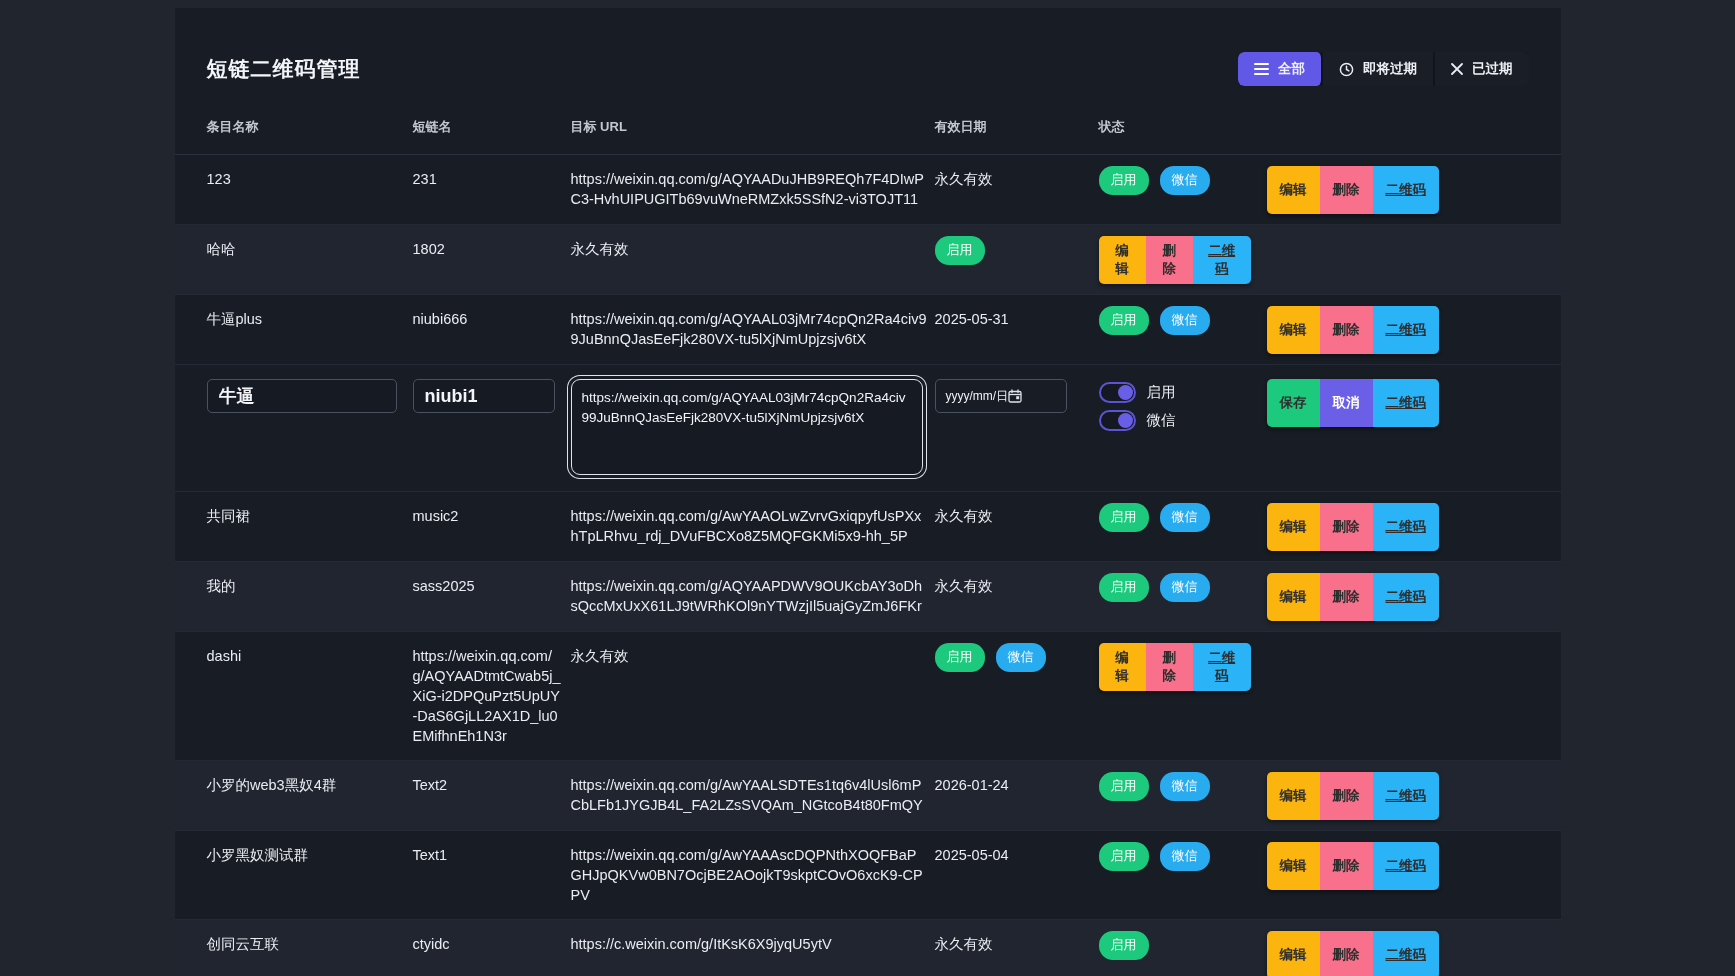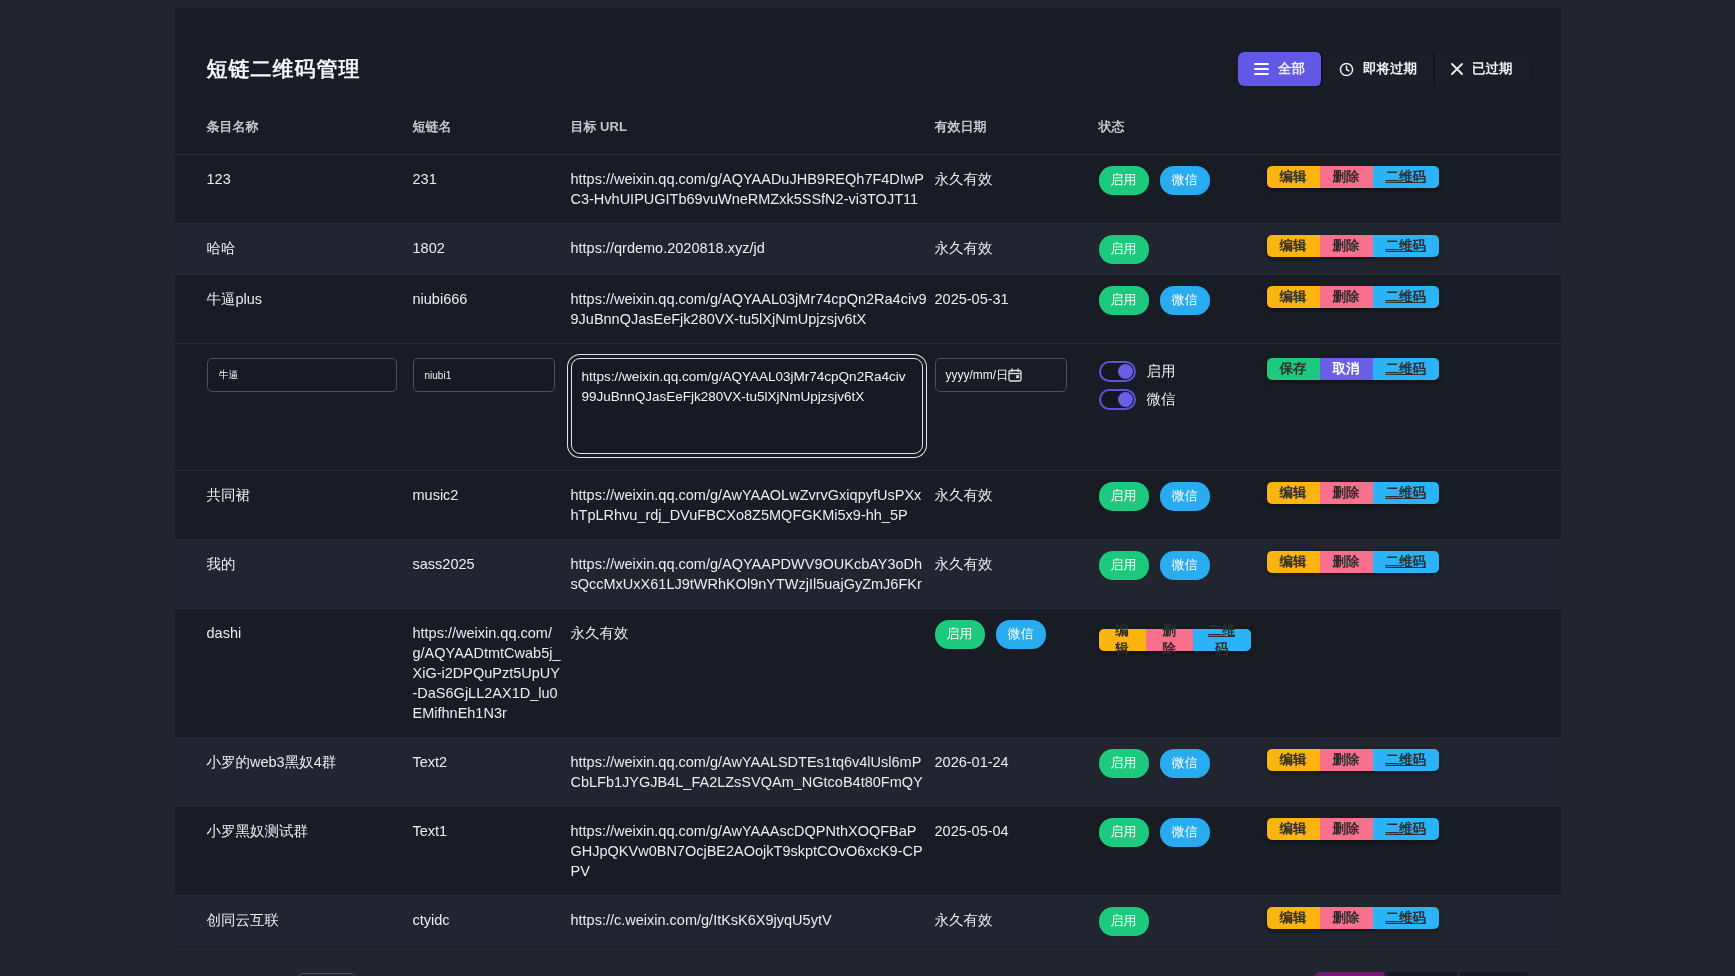--- a/index.html
+++ b/index.html
@@ -64,39 +64,39 @@
     border-radius: 14px; margin-right: 11px;
     color: #fff; font-size: 13px;
   }
   .pill.green { background: #1dc97c; }
   .pill.blue  { background: #29abf0; }
   .btn-group {
     display: inline-flex; border-radius: 5px;
     box-shadow: 0 2px 4px rgba(0,0,0,.45);
   }
   .btn {
-    height: 22px; padding: 0 13px;
+    height: 48px; padding: 0 13px;
     display: flex; align-items: center;
     border: none; font-family: inherit; font-size: 13.5px; font-weight: bold;
     color: #2e2e2e; cursor: pointer;
   }
   .btn:first-child { border-radius: 5px 0 0 5px; }
   .btn:last-child  { border-radius: 0 5px 5px 0; }
   .btn.amber  { background: #fcb40f; }
   .btn.pink   { background: #f9708c; }
   .btn.blue   { background: #2ab3f7; text-decoration: underline; }
   .btn.green  { background: #1dc97c; }
   .btn.purple { background: #6b5fe8; color: #fff; }
   
   .edit-row { padding-top: 14px; padding-bottom: 12px; background: #181c24; }
   .edit-cell { padding: 0 16px 0 0; }
   .text-input {
     width: 190px; height: 34px;
     background: #161a22; border: 1px solid #4a5261; border-radius: 5px;
-    color: #f2f4f8; font-size: 10px; font-family: inherit; padding: 0 11px;
+    color: #f2f4f8; font-size: 18px; font-family: inherit; padding: 0 11px; font-weight: bold;
   }
   .slug-input { width: 142px; }
   .url-textarea {
     width: 352px; height: 96px;
     background: #161a22; color: #f2f4f8;
     border: 1px solid #dfe3ea; border-radius: 9px;
     box-shadow: 0 0 0 3px #181c24, 0 0 0 4px #dfe3ea;
     font-size: 13.5px; line-height: 20px; font-family: inherit;
     padding: 8px 10px; resize: none; outline: none;
   }
@@ -205,21 +205,20 @@
           <div class="cell status-cell"><span class="pill green">启用</span><span class="pill blue">微信</span></div>
           <div class="cell actions-cell"><div class="btn-group">
               <button class="btn amber">编辑</button>
               <button class="btn pink">删除</button>
               <button class="btn blue">二维码</button>
             </div></div>
         </div>
         <div class="row data-row striped">
           <div class="cell">哈哈</div>
           <div class="cell">1802</div>
-          <div class="cell url">https://qrdemo.2020818.xyz/jd</div>
           <div class="cell">永久有效</div>
           <div class="cell status-cell"><span class="pill green">启用</span></div>
           <div class="cell actions-cell"><div class="btn-group">
               <button class="btn amber">编辑</button>
               <button class="btn pink">删除</button>
               <button class="btn blue">二维码</button>
             </div></div>
         </div>
         <div class="row data-row">
           <div class="cell">牛逼plus</div>

